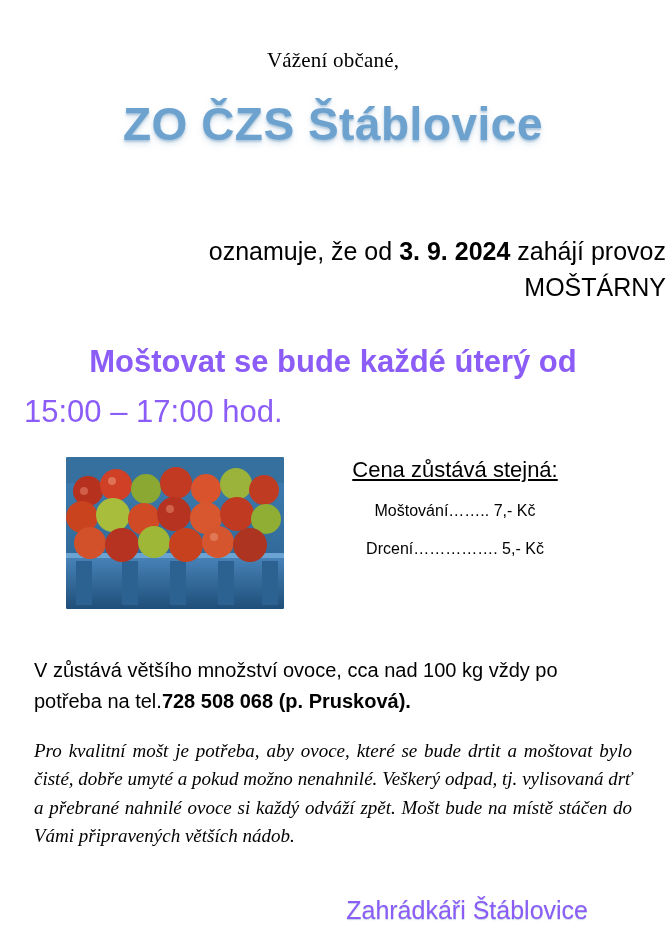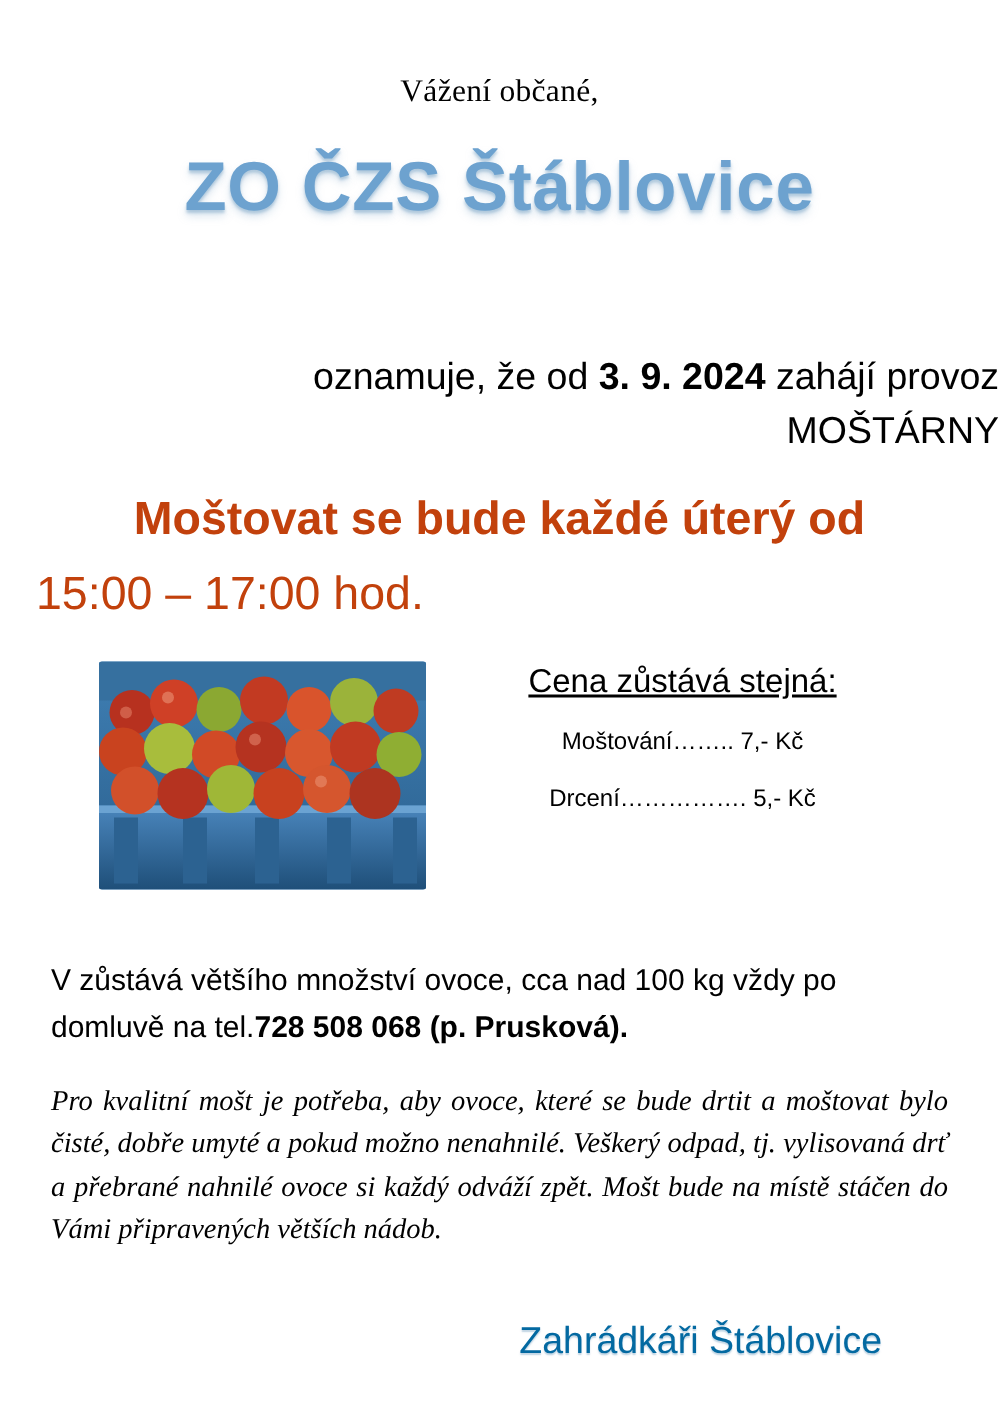--- a/index.html
+++ b/index.html
@@ -50,25 +50,25 @@
   .announce b {
     font-weight: 700;
   }
   .announce .line2 {
     display: block;
     padding-left: 32px;
   }
 
   
   .red-block {
-    color: #c2410c;
+    color: #8b5cf6;
     font-size: 31px;
     font-weight: 600;
     text-align: center;
-    margin-top: 18px;
+    margin-top: 34px;
     line-height: 1.45;
     padding: 0 24px;
   }
   .red-block .strong {
     font-weight: 800;
   }
   .red-block .line-b {
     display: block;
     text-align: left;
     padding-right: 60px;
@@ -132,21 +132,21 @@
     line-height: 1.48;
     text-align: justify;
   }
 
   
   .signature {
     margin-top: 46px;
     text-align: right;
     padding-right: 78px;
     font-size: 25px;
-    color: #0369a1;
+    color: #8b5cf6;
     text-shadow: 0 1px 1px rgba(130,170,200,0.5);
   }
 </style>
 </head>
 <body>
 
 <div class="page">
 
   <div class="salutation">Vážení občané,</div>
 
@@ -217,20 +217,20 @@
     <div class="prices">
       <div class="price-title">Cena zůstává stejná:</div>
       <div class="price-row">Moštování…….. 7,- Kč</div>
       <div class="price-row">Drcení……………. 5,- Kč</div>
     </div>
 
   </div>
 
   <div class="note">
     <div>V zůstává většího množství ovoce, cca nad 100 kg vždy po</div>
-    <div><span>domluvě na tel.</span><b>728 508 068 (p. Prusková).</b></div>
+    <div><span>potřeba na tel.</span><b>728 508 068 (p. Prusková).</b></div>
   </div>
 
   <div class="fineprint">Pro kvalitní mošt je potřeba, aby ovoce, které se bude drtit a moštovat bylo čisté, dobře umyté a pokud možno nenahnilé. Veškerý odpad, tj. vylisovaná drť a přebrané nahnilé ovoce si každý odváží zpět. Mošt bude na místě stáčen do Vámi připravených větších nádob.</div>
 
   <div class="signature">Zahrádkáři Štáblovice</div>
 
 </div>
 
 </body></html>

